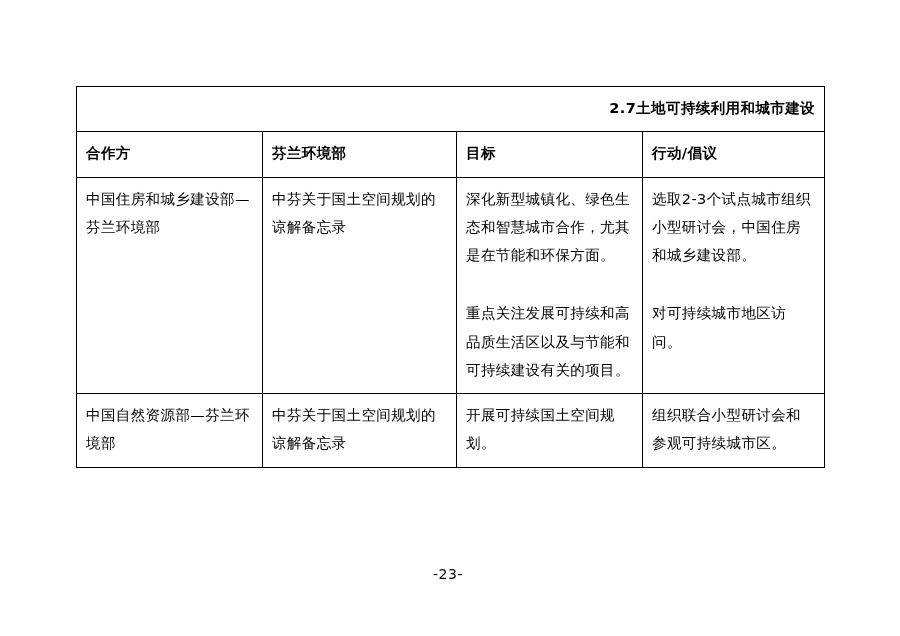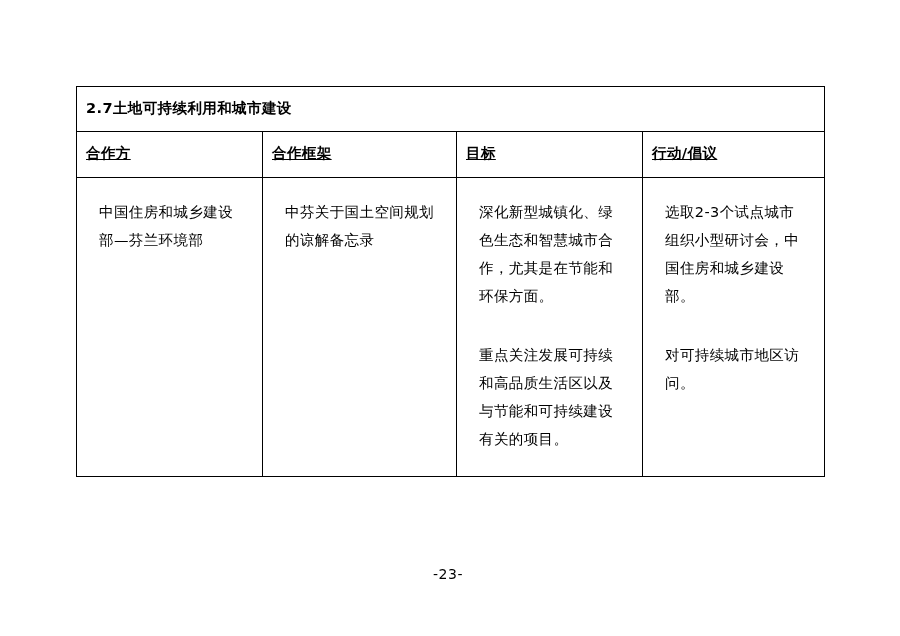--- a/index.html
+++ b/index.html
@@ -32,38 +32,37 @@
   }
   .doc-table td {
     border: 1px solid #000000;
     vertical-align: top;
     padding: 7px 9px 9px 9px;
     font-size: 14.5px;
     line-height: 1.95;
     letter-spacing: 0.4px;
   }
   .title-cell {
-    text-align: left;
+    text-align: right;
     font-weight: bold;
     font-size: 15.5px;
     padding: 9px 6px 10px 6px;
     line-height: 1.4;
   }
   .header-cell {
     font-weight: bold;
     font-size: 14.5px;
     padding: 7px 9px 8px 9px;
     line-height: 1.4;
-    text-decoration: underline;
   }
   .col-a { width: 186px; }
   .col-b { width: 194px; }
   .col-c { width: 186px; }
   .col-d { width: 182px; }
-  .cell-para { margin: 13px; }
+  .cell-para { margin: 0; }
   .cell-para + .cell-para { margin-top: 30px; }
   .page-number {
     position: absolute;
     left: 0;
     top: 566px;
     width: 896px;
     text-align: center;
     font-size: 14px;
     letter-spacing: 0.5px;
   }
@@ -79,21 +78,21 @@
       <col class="col-b">
       <col class="col-c">
       <col class="col-d">
     </colgroup>
     <tbody>
       <tr>
         <td class="title-cell" colspan="4">2.7土地可持续利用和城市建设</td>
       </tr>
       <tr>
         <td class="header-cell">合作方</td>
-        <td class="header-cell">合作框架</td>
+        <td class="header-cell">芬兰环境部</td>
         <td class="header-cell">目标</td>
         <td class="header-cell">行动/倡议</td>
       </tr>
 
       <tr>
         <td>
           <p class="cell-para">中国住房和城乡建设部—芬兰环境部</p>
         </td>
         <td>
           <p class="cell-para">中芬关于国土空间规划的谅解备忘录</p>
@@ -101,18 +100,32 @@
         <td>
           <p class="cell-para">深化新型城镇化、绿色生态和智慧城市合作，尤其是在节能和环保方面。</p>
           <p class="cell-para">重点关注发展可持续和高品质生活区以及与节能和可持续建设有关的项目。</p>
         </td>
         <td>
           <p class="cell-para">选取2-3个试点城市组织小型研讨会，中国住房和城乡建设部。</p>
           <p class="cell-para">对可持续城市地区访问。</p>
         </td>
       </tr>
 
+      <tr>
+        <td>
+          <p class="cell-para">中国自然资源部—芬兰环境部</p>
+        </td>
+        <td>
+          <p class="cell-para">中芬关于国土空间规划的谅解备忘录</p>
+        </td>
+        <td>
+          <p class="cell-para">开展可持续国土空间规划。</p>
+        </td>
+        <td>
+          <p class="cell-para">组织联合小型研讨会和参观可持续城市区。</p>
+        </td>
+      </tr>
     </tbody>
   </table>
 
   <div class="page-number">-23-</div>
 
 </div>
 
 </body></html>

